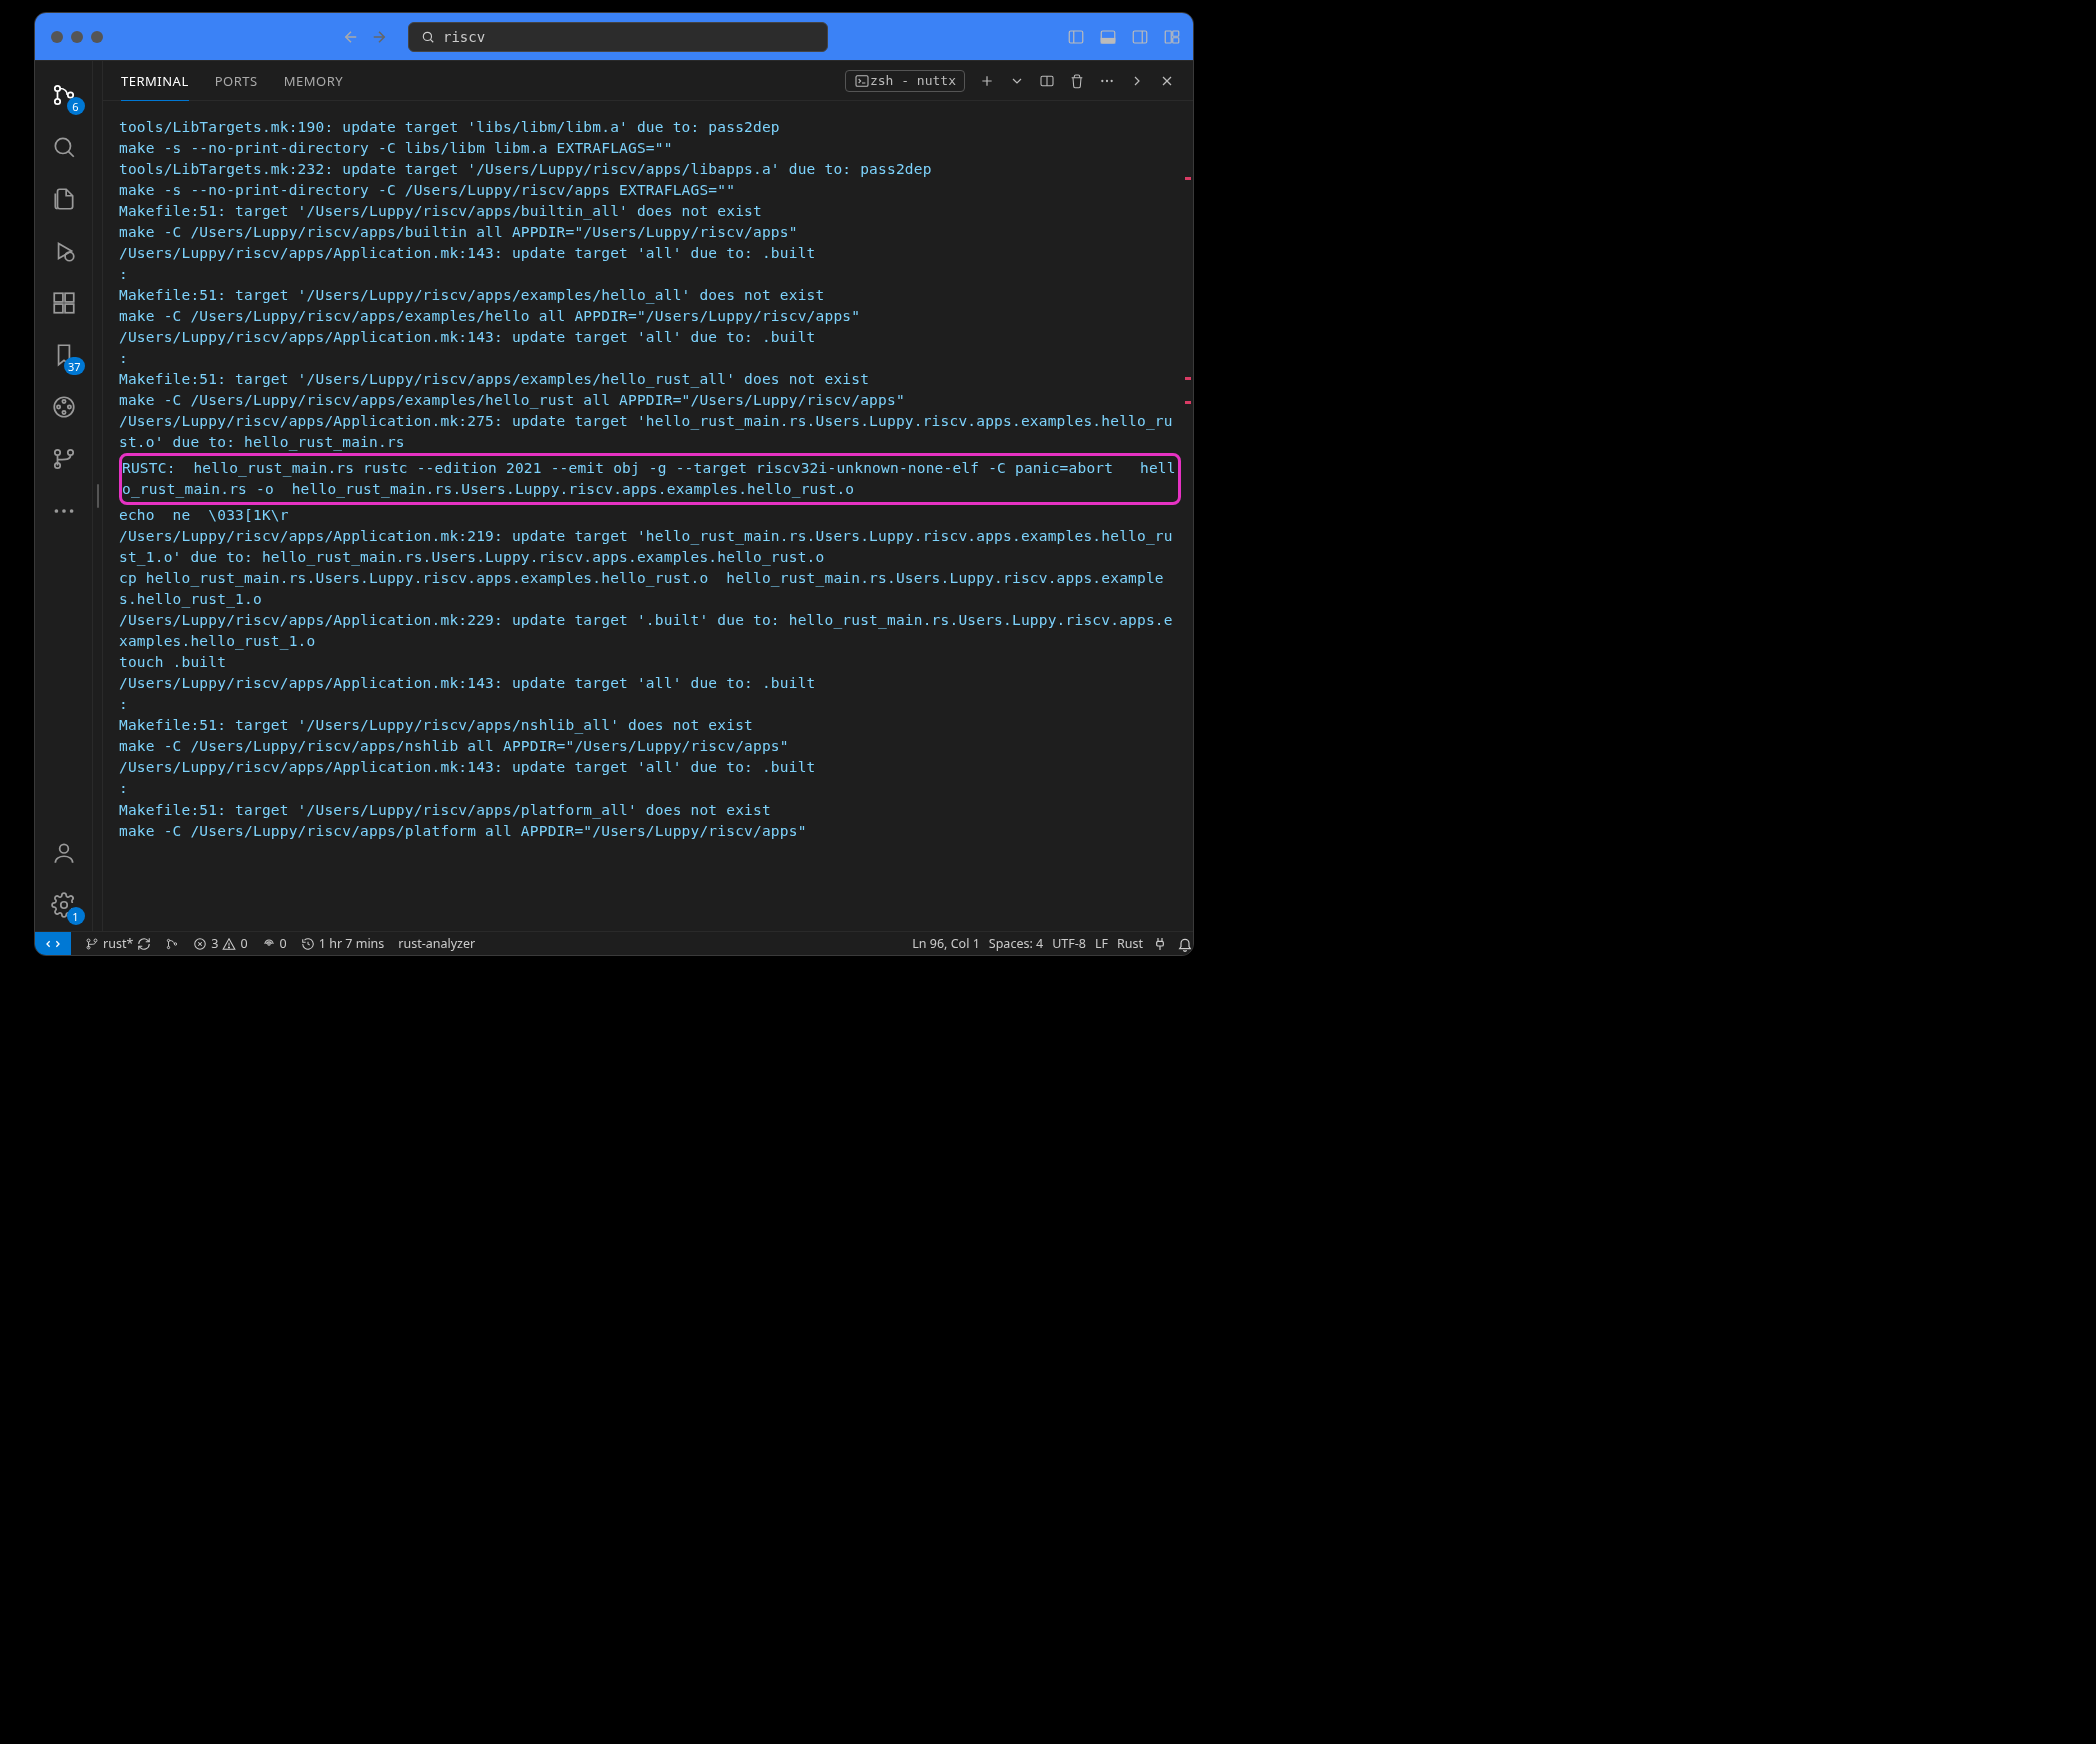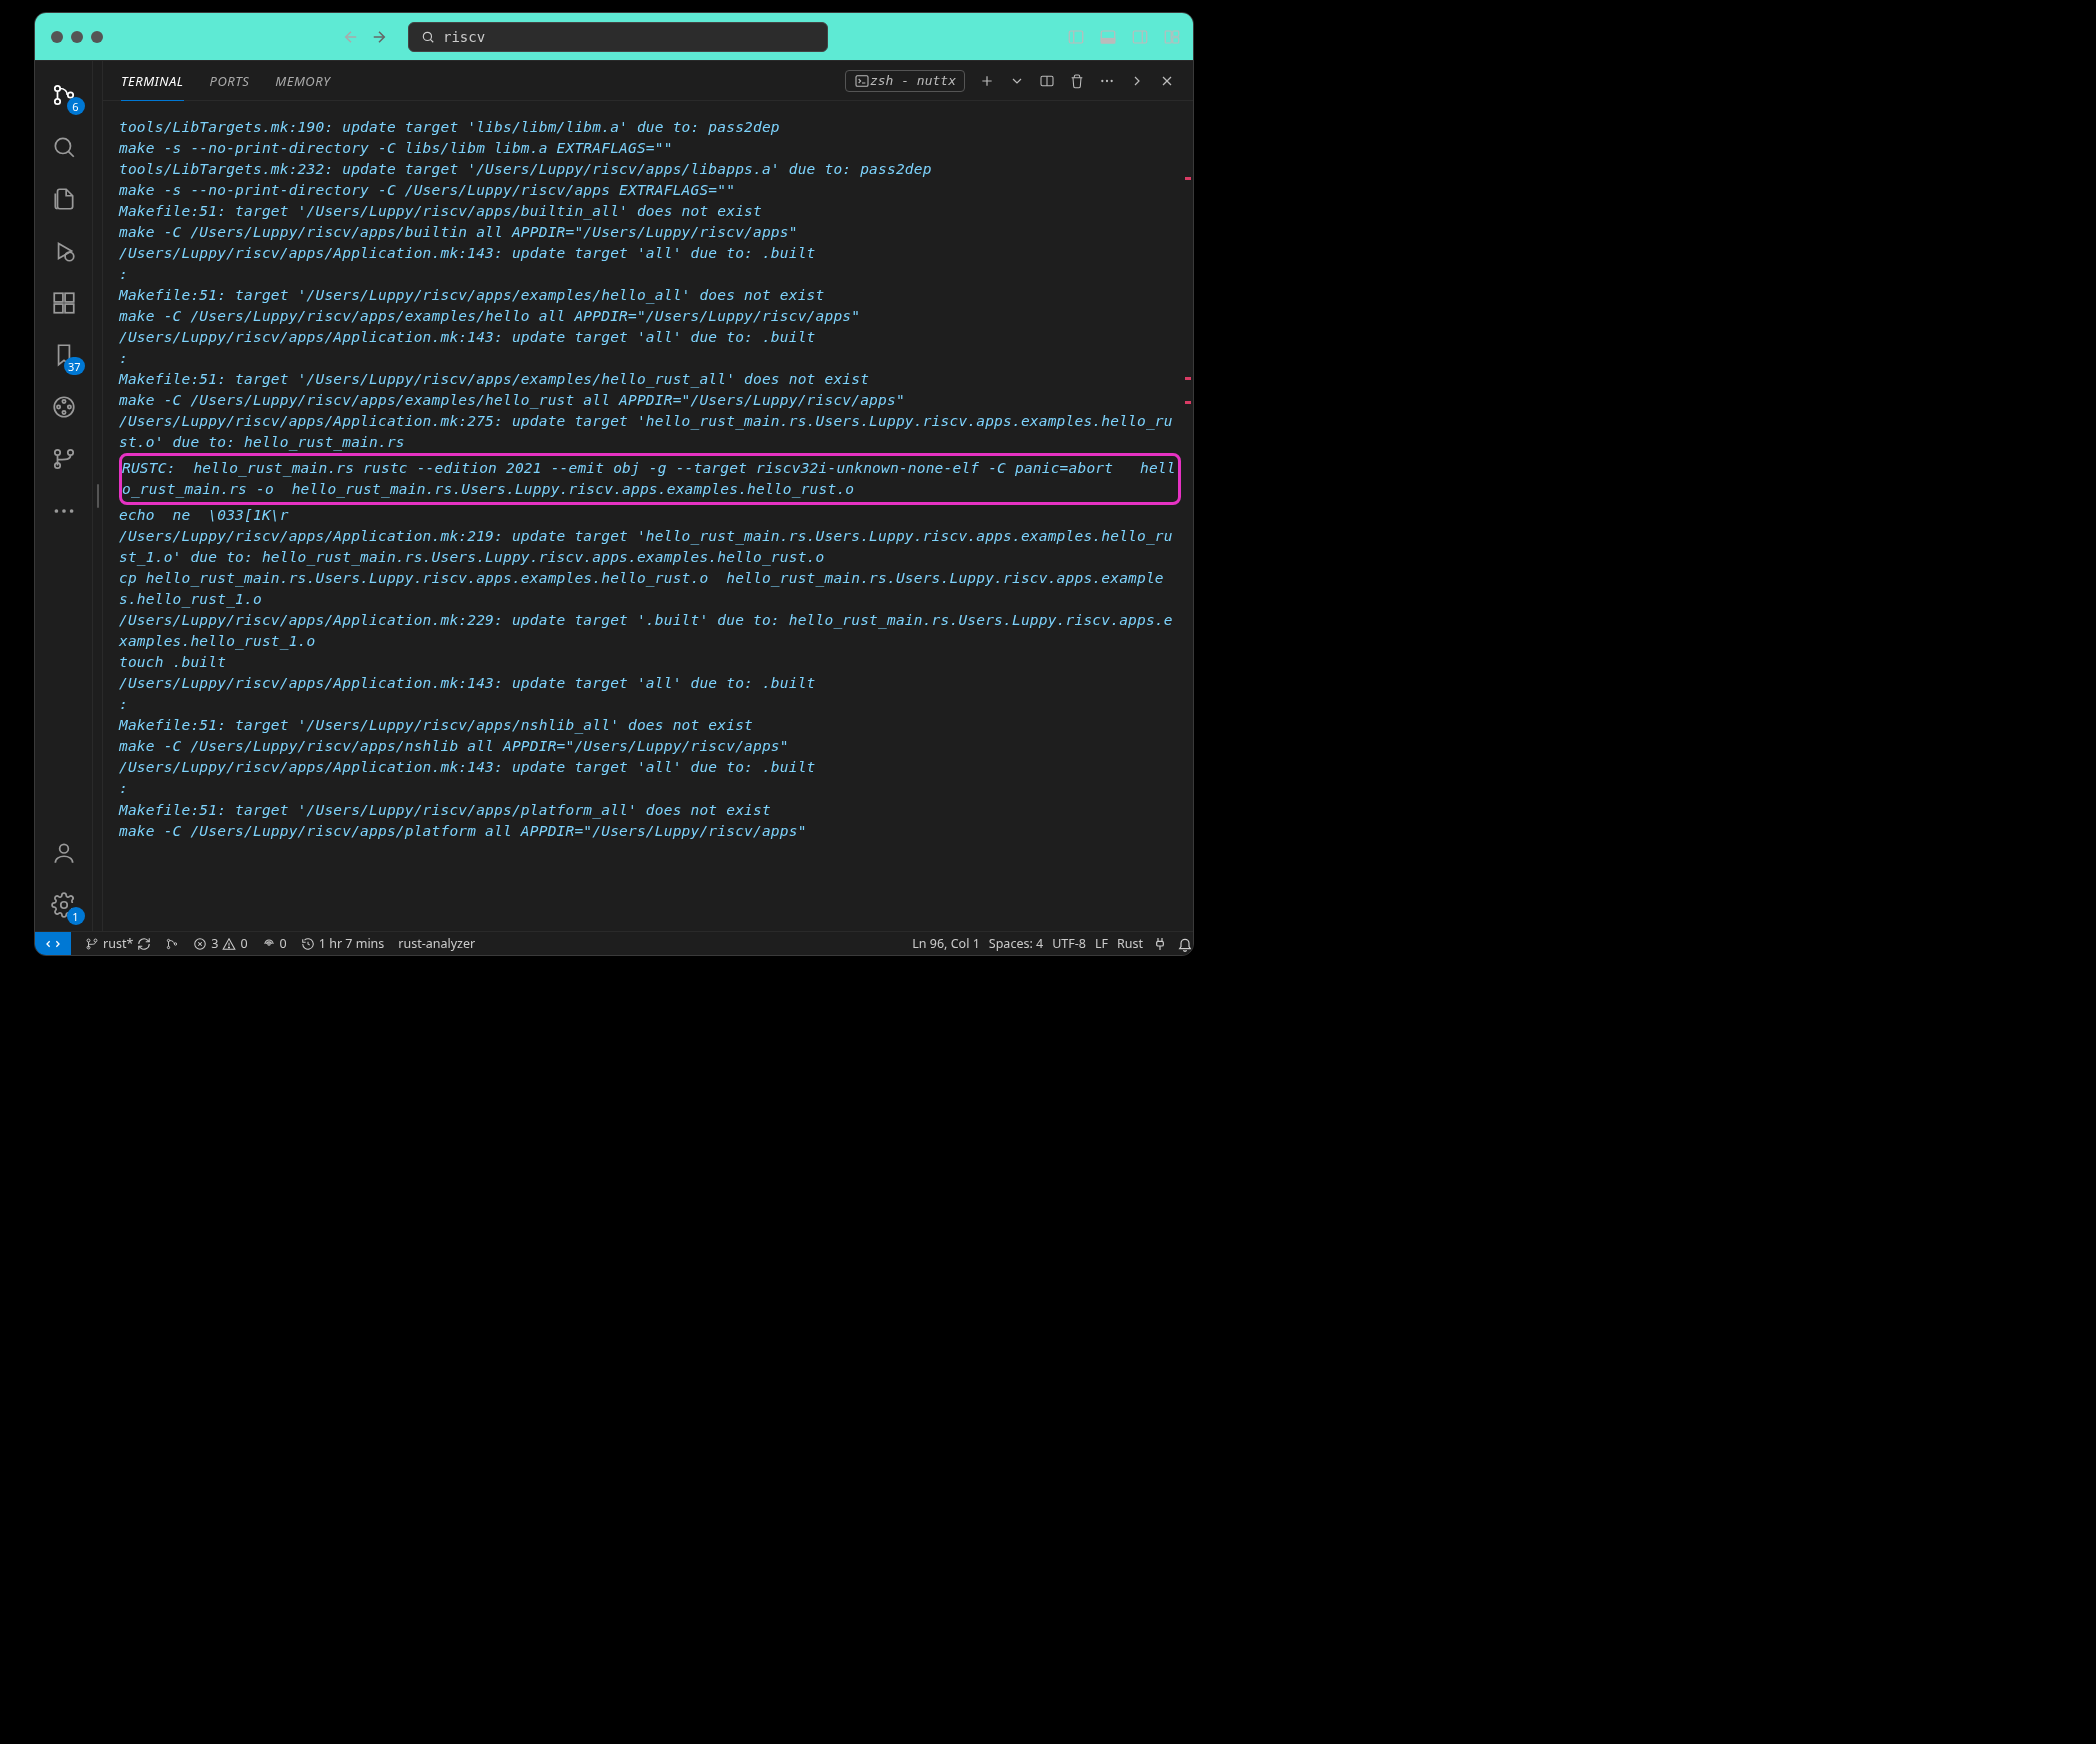--- a/index.html
+++ b/index.html
@@ -20,21 +20,21 @@
     display: flex;
     flex-direction: column;
   }
 
   
   .titlebar {
     height: 48px;
     display: flex;
     align-items: center;
     padding: 0 12px;
-    background: #5eead4;
+    background: #3b82f6;
     border-bottom: 1px solid #2a2a2a;
     gap: 12px;
   }
   .traffic {
     display: flex; gap: 8px; padding-left: 4px;
   }
   .traffic span {
     width: 12px; height: 12px; border-radius: 50%;
     background: #555;
   }
@@ -118,21 +118,20 @@
     border-radius: 2px;
   }
 
   
   .panel {
     flex: 1;
     display: flex;
     flex-direction: column;
     min-width: 0;
     position: relative;
-    font-style: italic;
   }
 
   
   .panel-tabs {
     height: 40px;
     display: flex;
     align-items: center;
     padding: 0 18px;
     gap: 26px;
     font-family: system-ui, -apple-system, sans-serif;

